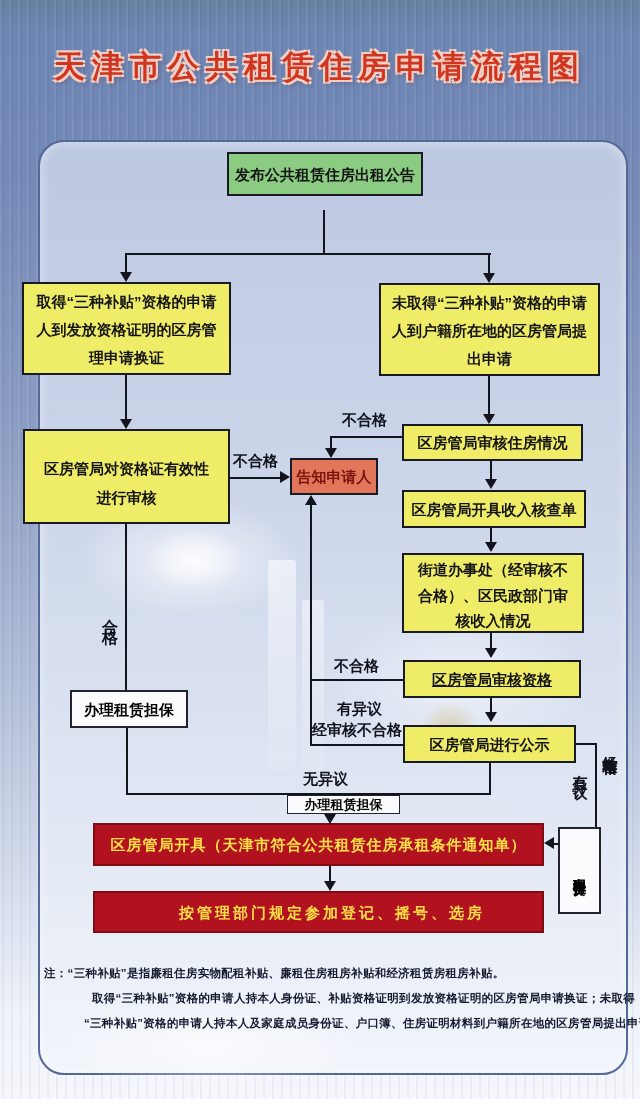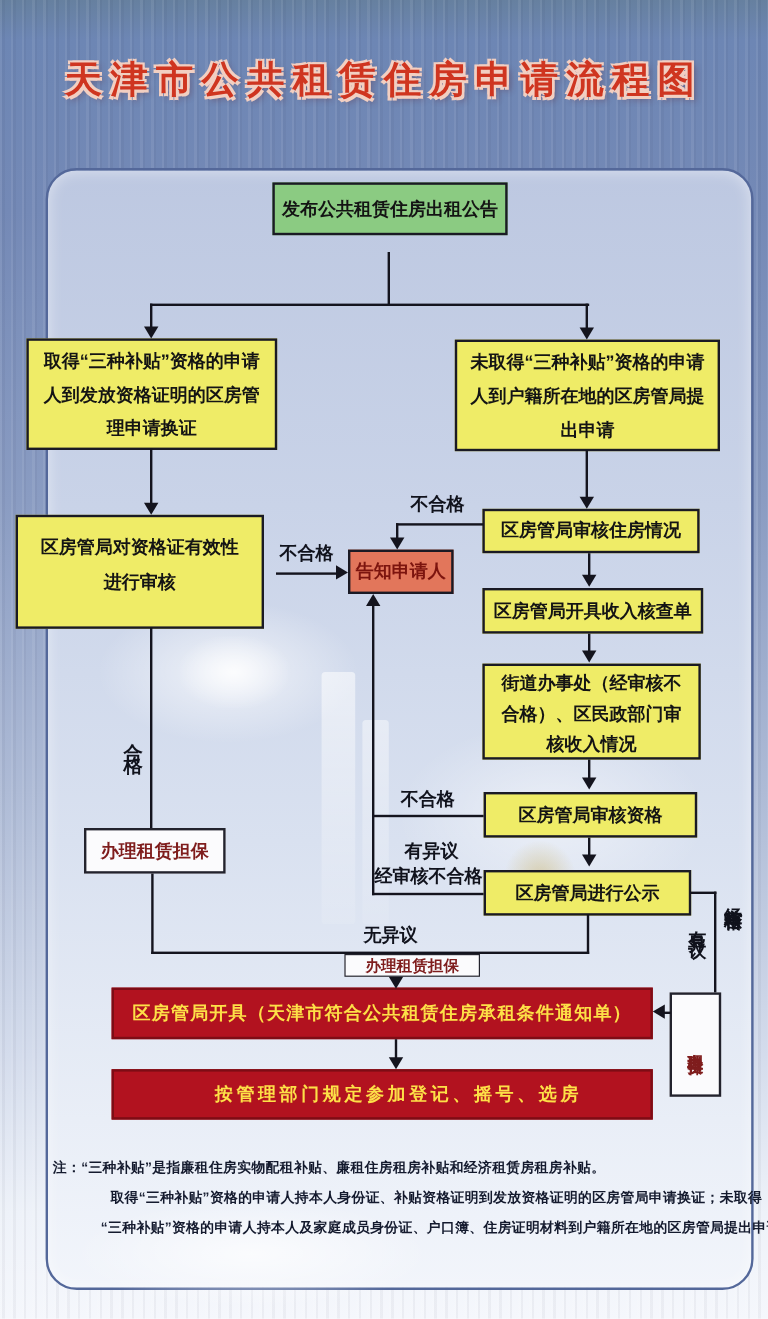--- a/index.html
+++ b/index.html
@@ -28,21 +28,21 @@
   .box{
     position:absolute;box-sizing:border-box;border:2px solid #1a1a24;
     font-weight:bold;color:#141414;font-size:15px;
     display:flex;align-items:center;justify-content:center;text-align:center;
     line-height:1.8;
   }
   .yellow{background:#efec67;}
   .green{background:#8bcb82;}
   .salmon{background:#e2765b;color:#7c140e;}
   .redbox{background:#b2121f;border-color:#7e0c15;color:#fde047;letter-spacing:1px;}
-  .white-red{background:#fbfbfd;color:#7f1d1d;border-color:#23232d;}
+  .white-red{background:#fbfbfd;color:#000000;border-color:#23232d;}
   .tl{align-items:flex-start;justify-content:flex-start;text-align:center;}
   .lbl{position:absolute;font-weight:bold;color:#10121c;font-size:15px;white-space:nowrap;}
   .vert{writing-mode:vertical-rl;text-orientation:upright;white-space:normal;}
   .hline{position:absolute;height:2px;background:#14141e;}
   .vline{position:absolute;width:2px;background:#14141e;}
   .ah{position:absolute;width:0;height:0;}
   .ah-d{border-left:6px solid transparent;border-right:6px solid transparent;border-top:10px solid #14141e;}
   .ah-u{border-left:6px solid transparent;border-right:6px solid transparent;border-bottom:10px solid #14141e;}
   .ah-r{border-top:6px solid transparent;border-bottom:6px solid transparent;border-left:10px solid #14141e;}
   .ah-l{border-top:6px solid transparent;border-bottom:6px solid transparent;border-right:10px solid #14141e;}
@@ -64,31 +64,31 @@
   <div class="art" style="left:420px;top:700px;width:60px;height:60px;background:radial-gradient(ellipse,rgba(205,185,120,.55),rgba(205,185,120,0) 70%);"></div>
   <div class="art" style="left:150px;top:530px;width:90px;height:60px;border-radius:8px;background:radial-gradient(ellipse,rgba(255,255,255,.8),rgba(255,255,255,0) 75%);"></div>
   <div class="art" style="left:60px;top:1000px;width:300px;height:90px;background:radial-gradient(ellipse,rgba(255,255,255,.7),rgba(255,255,255,0) 70%);"></div>
 
   <div class="box green" style="left:227px;top:152px;width:196px;height:44px;">发布公共租赁住房出租公告</div>
 
   <div class="box yellow tl" style="left:22px;top:282px;width:209px;height:93px;padding:4px 9px;line-height:1.85;">取得“三种补贴”资格的申请人到发放资格证明的区房管理申请换证</div>
 
   <div class="box yellow tl" style="left:379px;top:283px;width:221px;height:93px;padding:4px 9px;line-height:1.85;">未取得“三种补贴”资格的申请人到户籍所在地的区房管局提出申请</div>
 
-  <div class="box yellow tl" style="left:13px;top:429px;width:207px;height:95px;padding:12px 12px;line-height:1.9;">区房管局对资格证有效性进行审核</div>
+  <div class="box yellow tl" style="left:23px;top:429px;width:207px;height:95px;padding:24px 12px;line-height:1.9;">区房管局对资格证有效性进行审核</div>
 
   <div class="box salmon" style="left:290px;top:458px;width:88px;height:37px;">告知申请人</div>
 
   <div class="box yellow" style="left:402px;top:424px;width:181px;height:37px;text-align:center;">区房管局审核住房情况</div>
 
   <div class="box yellow" style="left:402px;top:490px;width:184px;height:38px;">区房管局开具收入核查单</div>
 
   <div class="box yellow tl" style="left:402px;top:553px;width:182px;height:80px;padding:2px 8px;line-height:1.7;">街道办事处（经审核不合格）、区民政部门审核收入情况</div>
 
-  <div class="box yellow" style="left:403px;top:660px;width:178px;height:38px;">区房管局审核资格</div>
+  <div class="box yellow" style="left:403px;top:660px;width:178px;height:38px;text-decoration:underline;">区房管局审核资格</div>
 
   <div class="box yellow" style="left:403px;top:725px;width:173px;height:38px;">区房管局进行公示</div>
 
   <div class="box white-red" style="left:70px;top:690px;width:118px;height:38px;">办理租赁担保</div>
 
   <div class="box white-red" style="left:287px;top:795px;width:113px;height:19px;font-size:13px;border-width:1px;line-height:1;">办理租赁担保</div>
 
   <div class="box white-red vert" style="left:558px;top:827px;width:43px;height:87px;font-size:13px;line-height:1;letter-spacing:1px;">办理租赁担保</div>
 
   <div class="box redbox" style="left:93px;top:823px;width:451px;height:43px;">区房管局开具（天津市符合公共租赁住房承租条件通知单）</div>

